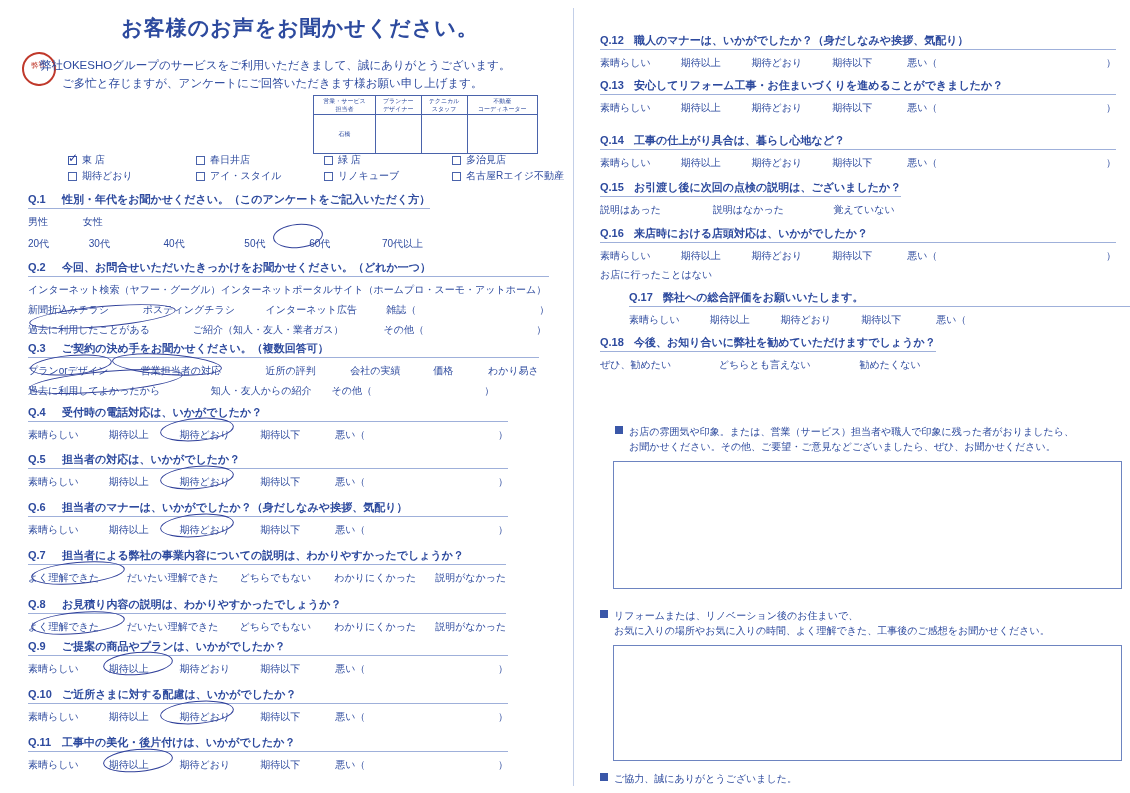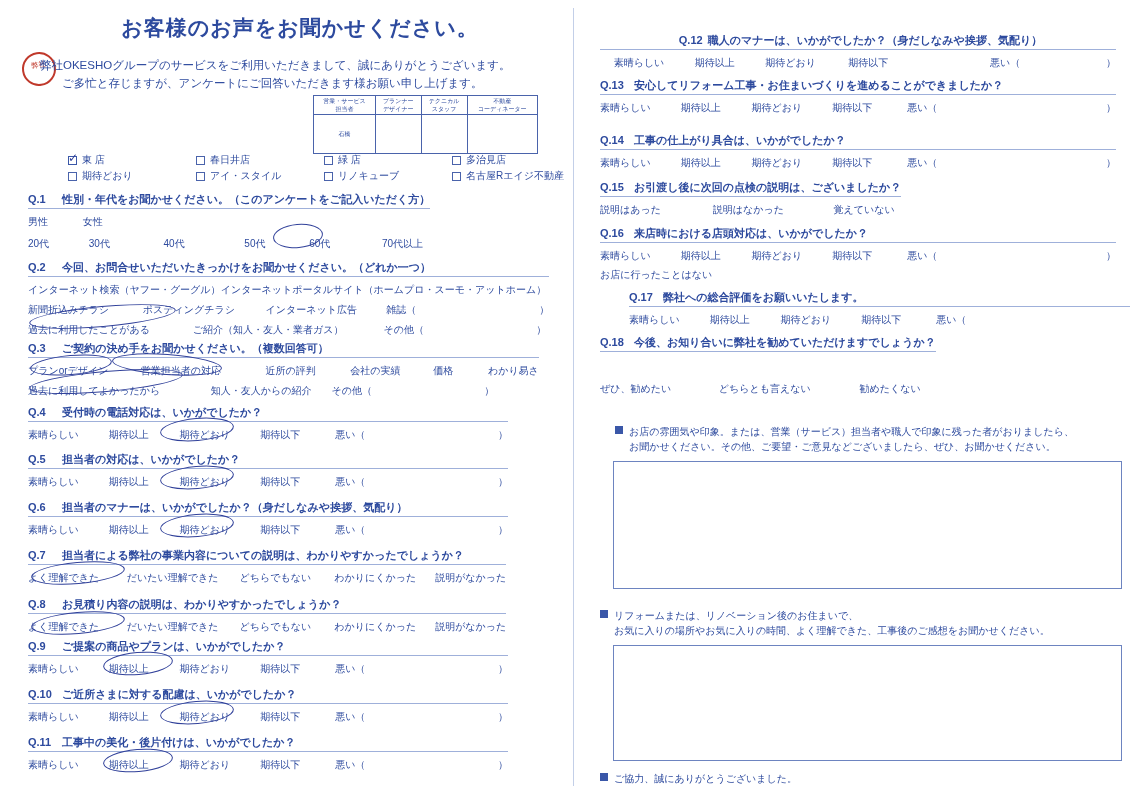--- a/index.html
+++ b/index.html
@@ -339,21 +339,21 @@
         <span class="op" style="width:160px;">悪い（</span>
         <span class="op">）</span>
       </div>
     </div>
     <div class="circ tilt" style="left:103px;top:749px;width:68px;height:21px;"></div>
 
   </div>
 
   <div class="col-right">
 
-    <div class="q" style="left:20px;top:33px;text-align:center;">
+    <div class="q" style="left:20px;top:33px;">
       <div class="qh underline">
         <span class="num">Q.12</span><span>職人のマナーは、いかがでしたか？（身だしなみや挨拶、気配り）</span>
       </div>
       <div class="opts">
         <span class="op" style="width:78px;">素晴らしい</span>
         <span class="op" style="width:68px;">期待以上</span>
         <span class="op" style="width:78px;">期待どおり</span>
         <span class="op" style="width:72px;">期待以下</span>
         <span class="op" style="width:196px;">悪い（</span>
         <span class="op">）</span>
@@ -369,21 +369,21 @@
         <span class="op" style="width:68px;">期待以上</span>
         <span class="op" style="width:78px;">期待どおり</span>
         <span class="op" style="width:72px;">期待以下</span>
         <span class="op" style="width:196px;">悪い（</span>
         <span class="op">）</span>
       </div>
     </div>
 
     <div class="q" style="left:20px;top:133px;">
       <div class="qh underline">
-        <span class="num">Q.14</span><span>工事の仕上がり具合は、いかがでしたか？</span>
+        <span class="num">Q.14</span><span>工事の仕上がり具合は、暮らし心地など？</span>
       </div>
       <div class="opts">
         <span class="op" style="width:78px;">素晴らしい</span>
         <span class="op" style="width:68px;">期待以上</span>
         <span class="op" style="width:78px;">期待どおり</span>
         <span class="op" style="width:72px;">期待以下</span>
         <span class="op" style="width:196px;">悪い（</span>
         <span class="op">）</span>
       </div>
     </div>
@@ -428,21 +428,21 @@
         <span class="op" style="width:196px;">悪い（</span>
         <span class="op">）</span>
       </div>
     </div>
 
     <div class="q" style="left:20px;top:335px;">
       <div class="qh underline">
         <span class="num">Q.18</span><span>今後、お知り合いに弊社を勧めていただけますでしょうか？</span>
       </div>
       <div class="opts">
-        <span class="op" style="width:116px;margin-top:24px;">ぜひ、勧めたい</span>
+        <span class="op" style="width:116px;">ぜひ、勧めたい</span>
         <span class="op" style="width:138px;">どちらとも言えない</span>
         <span class="op">勧めたくない</span>
       </div>
     </div>
 
     <div class="note" style="position:absolute;left:35px;top:424px;width:520px;">
       <span class="marker"></span><span>お店の雰囲気や印象。または、営業（サービス）担当者や職人で印象に残った者がおりましたら、</span>
       <div style="margin-left:14px;">お聞かせください。その他、ご要望・ご意見などございましたら、ぜひ、お聞かせください。</div>
     </div>
     <div class="freebox" style="position:absolute;left:33px;top:461px;width:507px;height:126px;">

